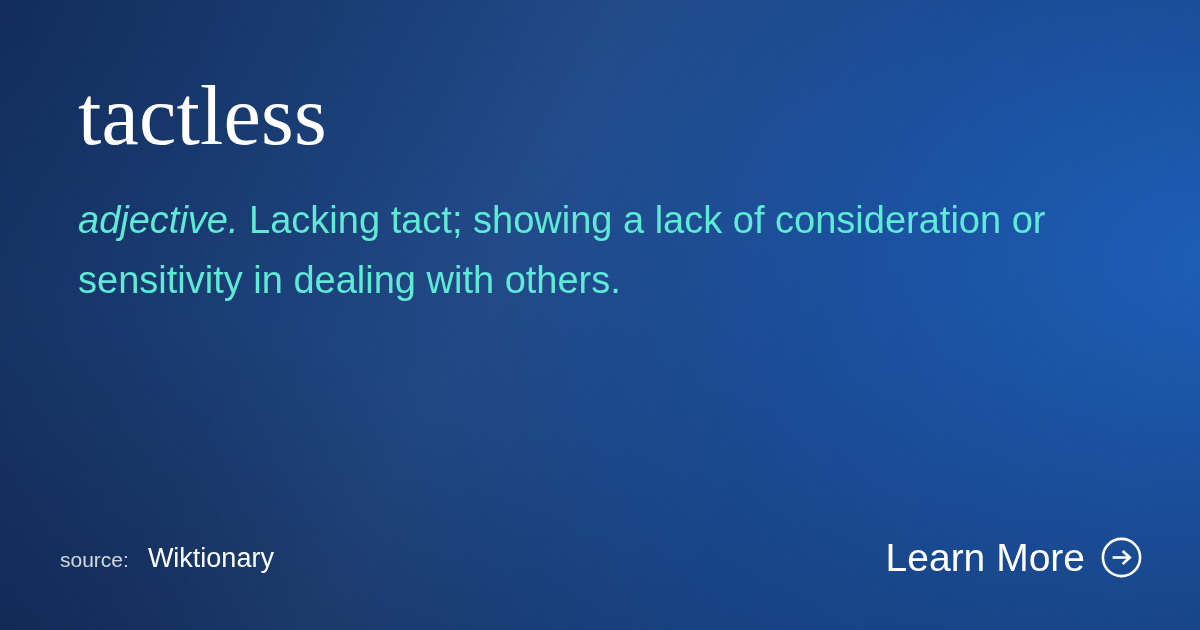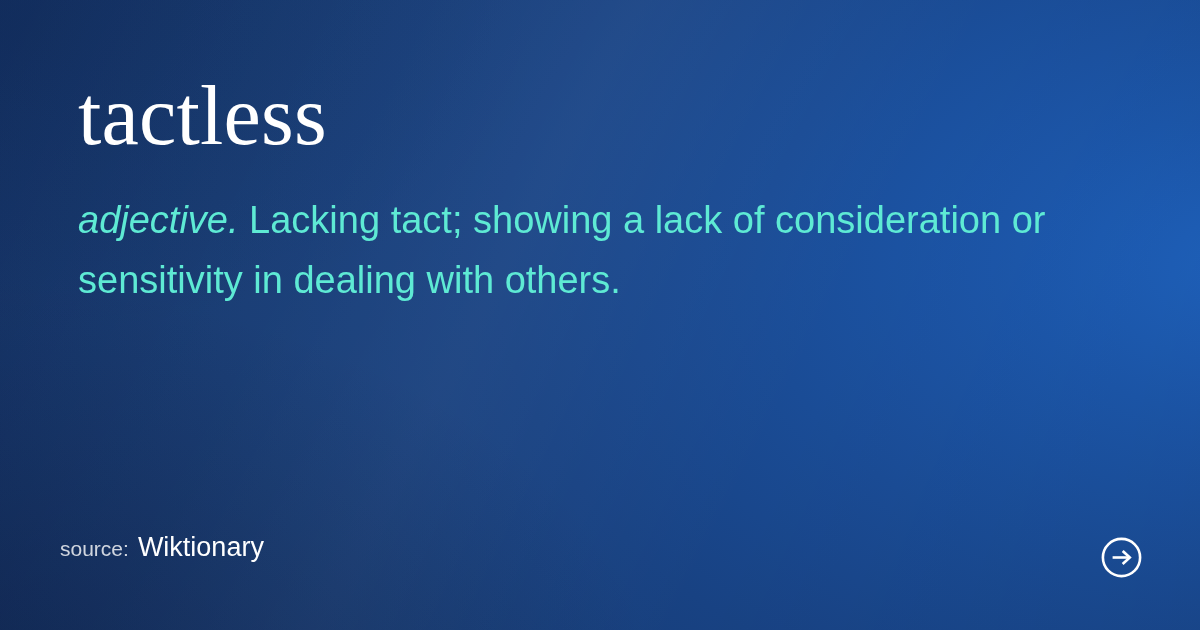--- a/index.html
+++ b/index.html
@@ -93,24 +93,24 @@
   }
 
   .pos {
     font-style: italic;
   }
 
   
   .source {
     position: absolute;
     left: 60px;
-    bottom: 69px;
+    bottom: 58px;
     display: flex;
     align-items: baseline;
-    gap: 9px;
+    gap: 19px;
     white-space: nowrap;
   }
 
   .source-label {
     font-size: 21px;
     line-height: 1;
     color: rgba(255,255,255,0.80);
     font-weight: 400;
   }
 
@@ -162,20 +162,21 @@
     <p class="definition">
       <em class="pos">adjective.</em><span> Lacking tact; showing a lack of consideration or sensitivity in dealing with others.</span>
     </p>
 
     <div class="source">
       <span class="source-label">source:</span>
       <span class="source-name">Wiktionary</span>
     </div>
 
     <a class="learn-more" href="#">
+      <span class="learn-more-label">Learn More</span>
       <svg class="arrow-circle" viewBox="0 0 41 41" xmlns="http://www.w3.org/2000/svg">
         <circle cx="20.5" cy="20.5" r="18.6" fill="none" stroke="#ffffff" stroke-width="2.6"></circle>
         <path d="M11.6 20.5 H28.4" fill="none" stroke="#ffffff" stroke-width="2.6" stroke-linecap="butt"></path>
         <path d="M22.6 14.8 L28.8 20.5 L22.6 26.2" fill="none" stroke="#ffffff" stroke-width="2.6" stroke-linecap="square" stroke-linejoin="miter"></path>
       </svg>
     </a>
 
   </div>
 </div>
 

